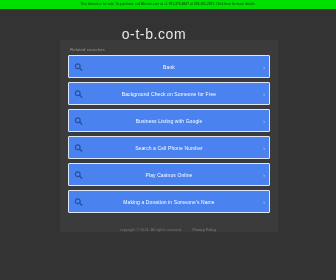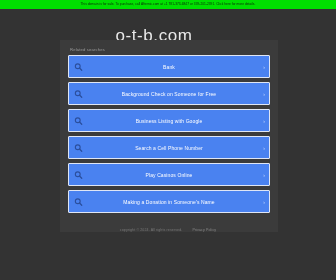--- a/index.html
+++ b/index.html
@@ -31,21 +31,21 @@
     letter-spacing:0.05px;
     font-family:"Liberation Sans", sans-serif;
   }
 
   
   #domain-title {
     position:absolute; left:0; top:26px;
     width:308px;
     text-align:center;
     color:#e8e8e8;
-    font-size:17px;
+    font-size:14px;
     letter-spacing:0.6px;
     font-family:"Liberation Sans", sans-serif;
   }
 
   
   #results-panel {
     position:absolute;
     left:60px; top:40px;
     width:218px; height:192px;
     background:#3b3b3b;

